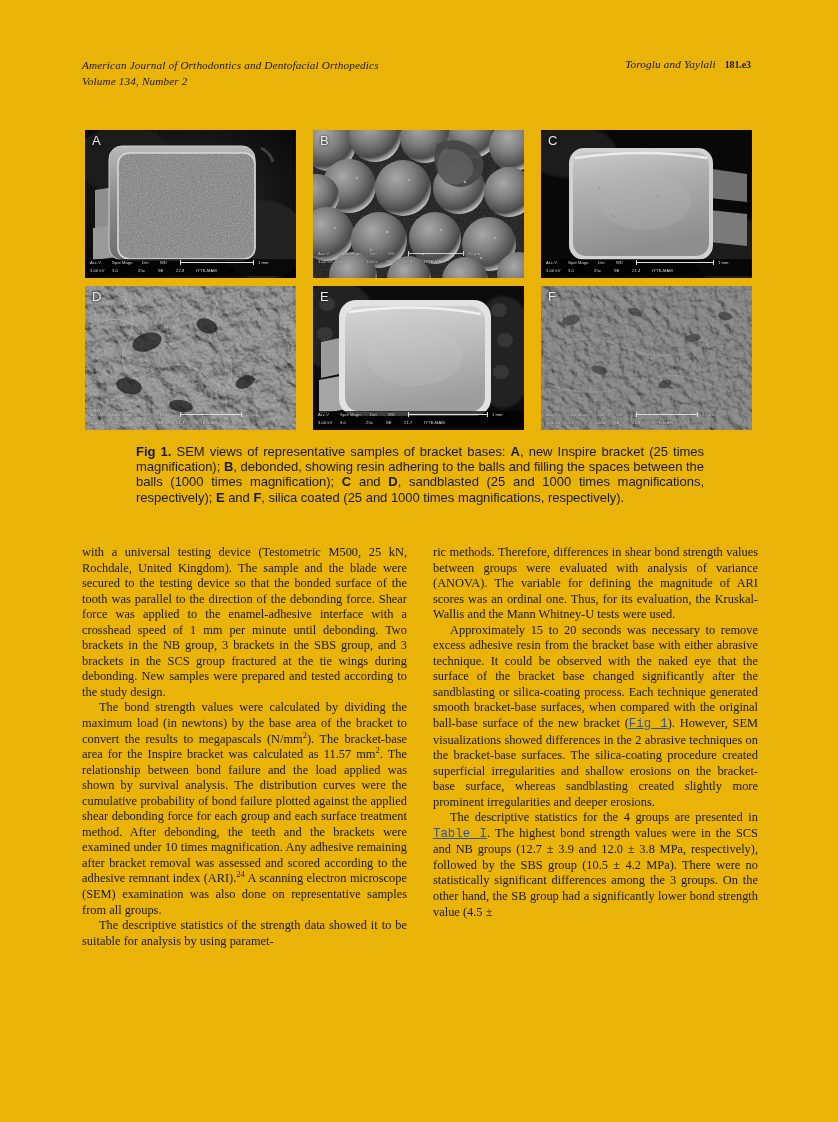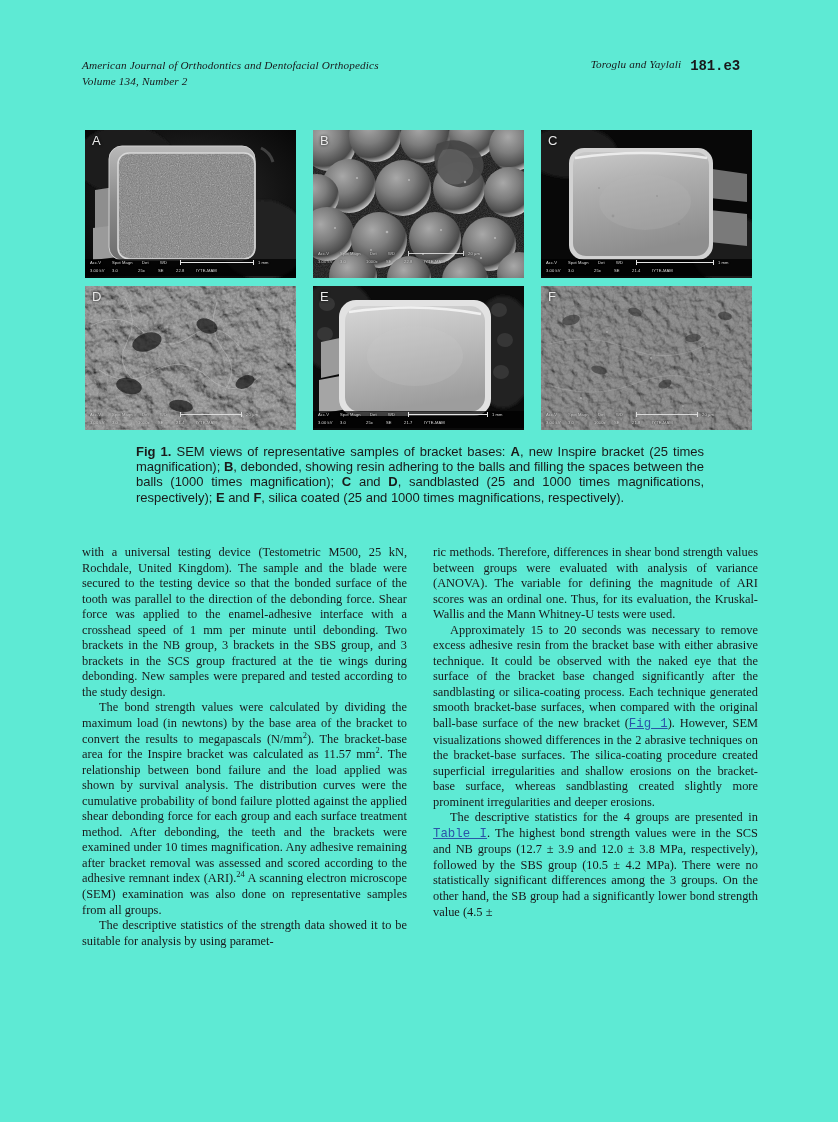--- a/index.html
+++ b/index.html
@@ -4,21 +4,21 @@
 <style>
   html, body {
     margin: 0;
     padding: 0;
     background: #8c8c8c;
   }
   .page {
     position: relative;
     width: 838px;
     height: 1122px;
-    background: #5eead4;
+    background: #eab308;
     margin: 0 auto;
     overflow: hidden;
     font-family: "Liberation Serif", serif;
     color: #19181a;
   }
 
   
   .runhead {
     position: absolute;
     left: 82px;
@@ -34,36 +34,36 @@
     font-size: 11.2px;
     line-height: 15.5px;
     letter-spacing: 0.15px;
     white-space: nowrap;
   }
   .runhead-left .volline {
     display: block;
   }
   .runhead-right {
     position: absolute;
-    right: 16px;
+    right: 5px;
     top: 0;
     white-space: nowrap;
     display: flex;
-    align-items: flex-start;
+    align-items: flex-end;
     gap: 9px;
   }
   .runhead-authors {
     font-style: italic;
     font-size: 11.2px;
     letter-spacing: 0.15px;
   }
   .runhead-folio {
-    font-family: Liberation Mono, monospace;
+    font-family: Liberation Serif, serif;
     font-weight: bold;
-    font-size: 14px;
+    font-size: 10px;
     letter-spacing: -0.1px;
   }
 
   
   .figure {
     position: absolute;
     left: 85px;
     top: 130px;
     width: 668px;
   }

